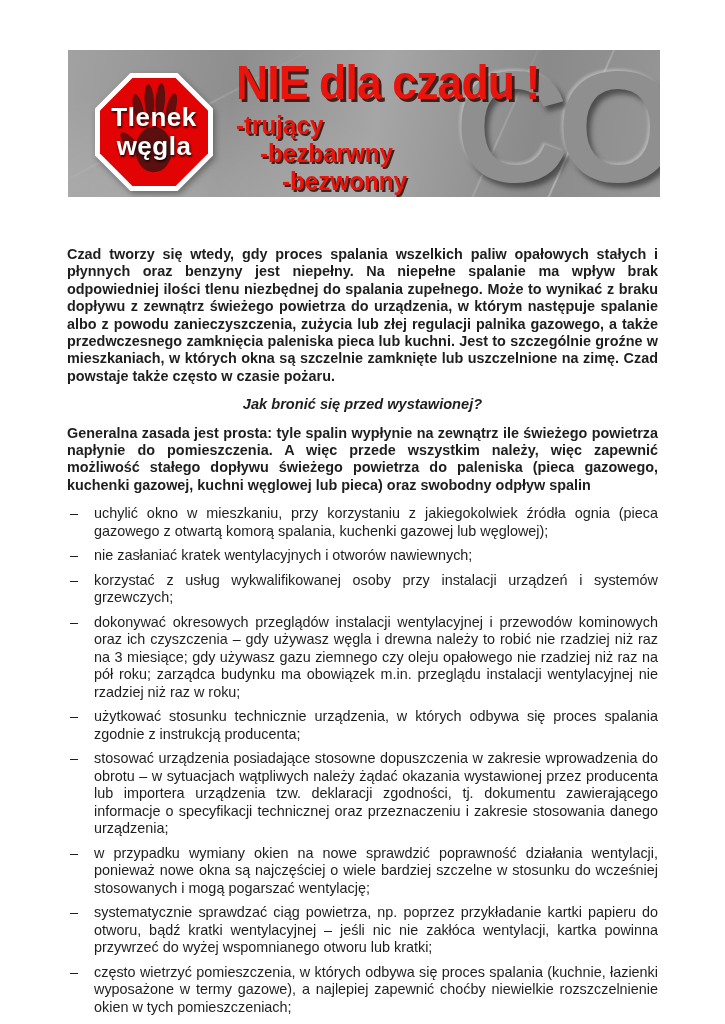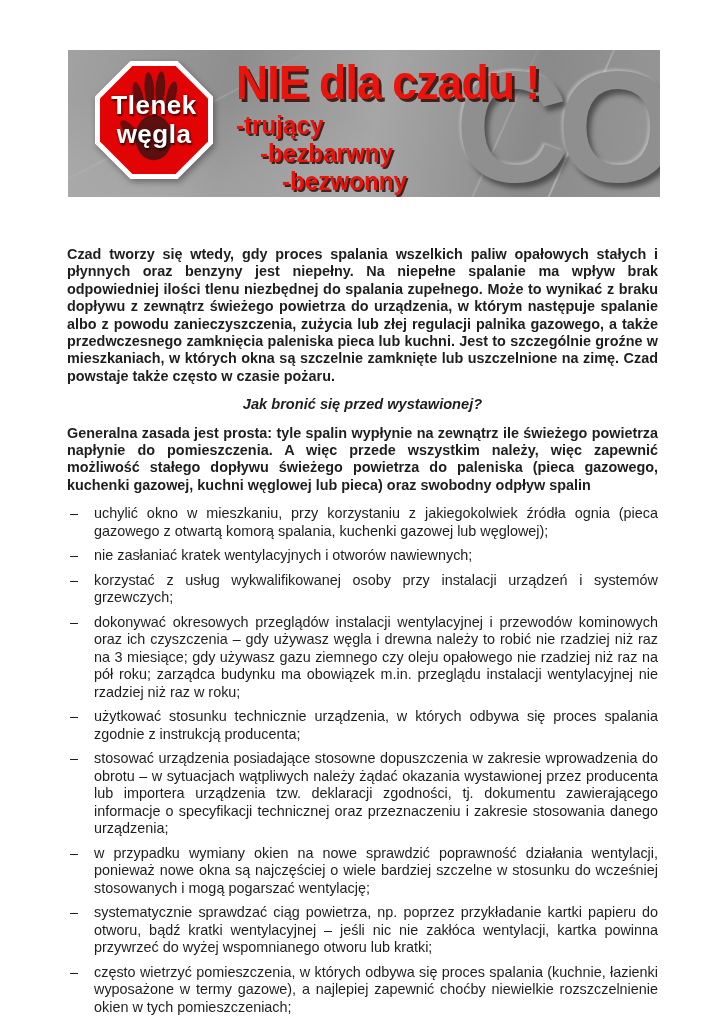--- a/index.html
+++ b/index.html
@@ -22,21 +22,21 @@
   .st3{left:110px;top:-90px;height:320px;transform:rotate(62deg);opacity:.4;}
   .st4{left:210px;top:30px;height:280px;transform:rotate(80deg);opacity:.3;}
   
   .co{
     position:absolute;right:-8px;top:14px;
     font-size:158px;line-height:125px;font-weight:bold;letter-spacing:-12px;
     color:#8f8f8f;
     text-shadow:4px 5px 5px rgba(45,45,45,.65),-2px -2px 3px rgba(215,215,215,.5);
   }
   
-  .octa-wrap{position:absolute;left:27px;top:11px;width:118px;height:118px;filter:drop-shadow(2px 3px 3px rgba(0,0,0,.35));}
+  .octa-wrap{position:absolute;left:27px;top:23px;width:118px;height:118px;filter:drop-shadow(2px 3px 3px rgba(0,0,0,.35));}
   .octa{
     position:absolute;inset:0;background:#ffffff;
     clip-path:polygon(30% 0,70% 0,100% 30%,100% 70%,70% 100%,30% 100%,0 70%,0 30%);
   }
   .octa-inner{
     position:absolute;inset:5px;background:#e20404;
     clip-path:polygon(30% 0,70% 0,100% 30%,100% 70%,70% 100%,30% 100%,0 70%,0 30%);
   }
   .hand{position:absolute;left:16%;top:1%;width:68%;height:98%;opacity:.8;}
   .sign-text{

